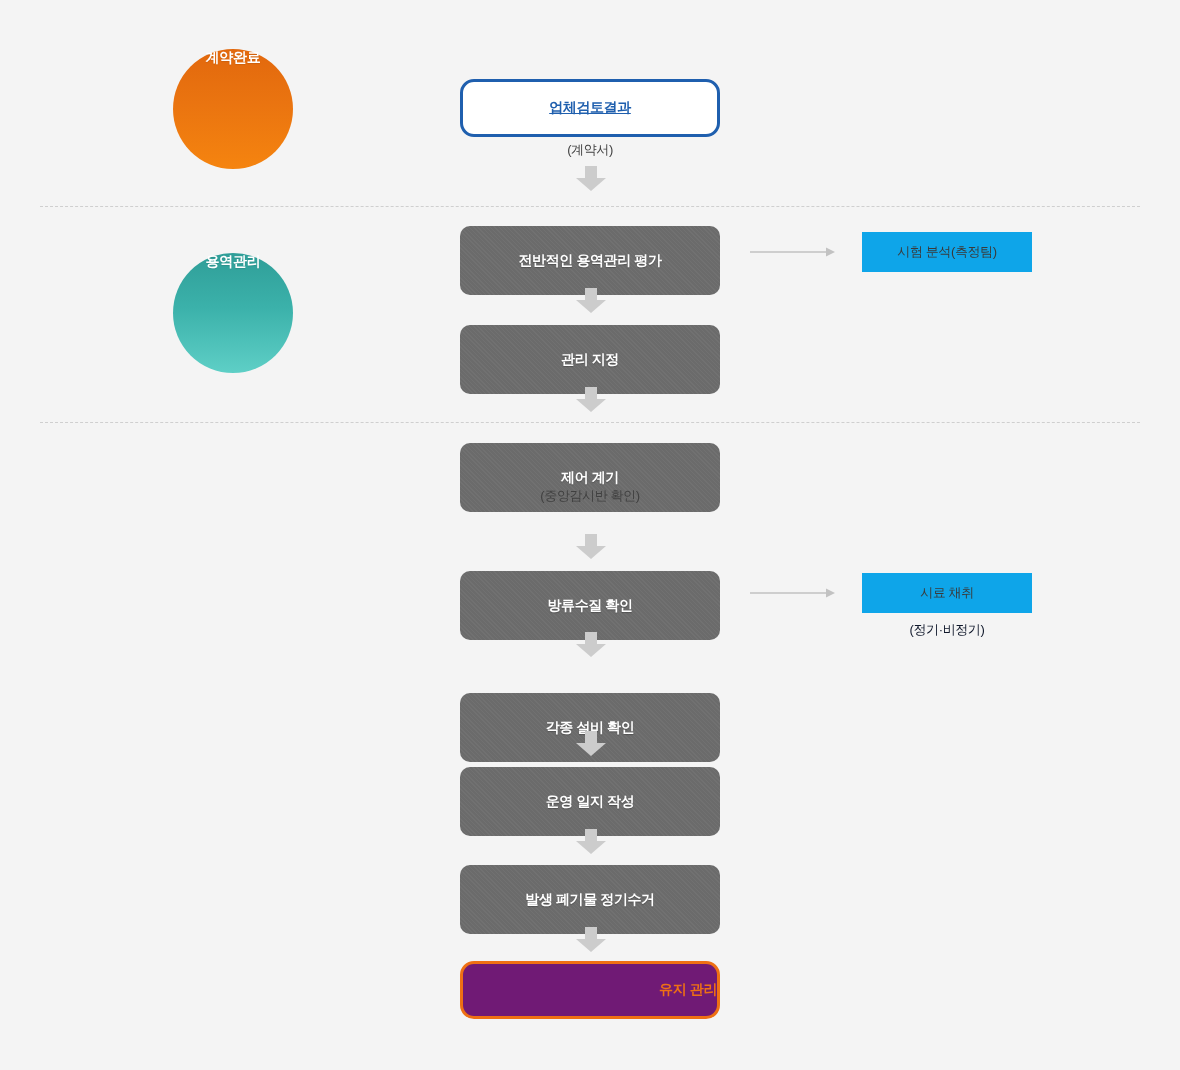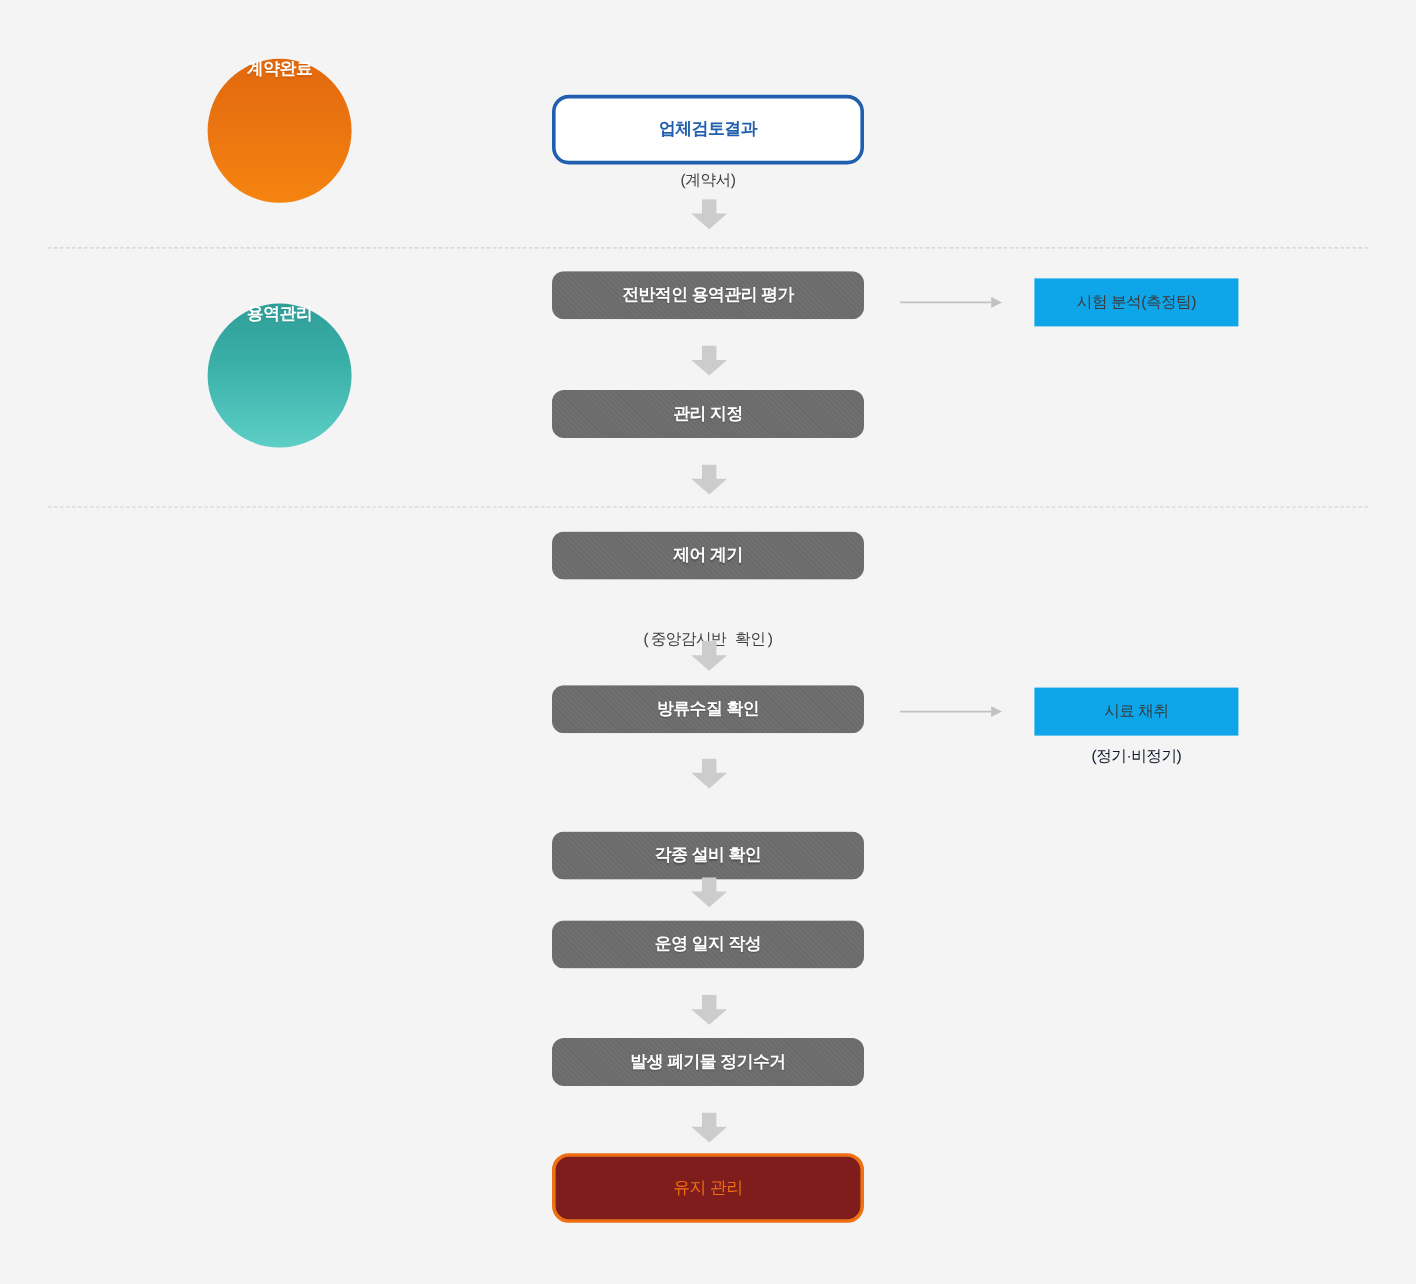--- a/index.html
+++ b/index.html
@@ -51,21 +51,21 @@
   .circle-purple {
     left: 173px; top: 453px;
     background: linear-gradient(180deg, #a87bc4 0%, #bb95d1 40%, #ddc8e8 100%);
   }
 
   
   .node {
     position: absolute;
     left: 460px;
     width: 260px;
-    height: 40px;
+    height: 69px;
     box-sizing: border-box;
     display: flex;
     align-items: center;
     justify-content: center;
     border-radius: 10px;
     font-size: 14px;
     letter-spacing: -0.4px;
     white-space: nowrap;
   }
   .node-gray {
@@ -82,26 +82,27 @@
   }
   .node-outline-blue {
     background: #ffffff;
     border: 3px solid #1f5fae;
     border-radius: 14px;
     color: #1f5fae;
     font-weight: bold;
     height: 58px;
   }
   .node-outline-orange {
-    background: #7f1d1d;
+    background: #701a75;
     border: 3px solid #ee7014;
     border-radius: 14px;
     color: #ee7014;
-    font-weight: normal;
+    font-weight: bold;
     height: 58px;
+    justify-content: flex-end;
   }
 
   
   .caption {
     position: absolute;
     left: 460px;
     width: 260px;
     text-align: center;
     font-size: 13px;
     color: #404040;
@@ -169,21 +170,21 @@
 
   <div class="stage-circle circle-orange">
     <span class="stage-label">계약완료</span>
   </div>
 
   <div class="stage-circle circle-teal">
     <span class="stage-label">용역관리</span>
   </div>
 
 
-  <div class="node node-outline-blue" style="top:79px;">
+  <div class="node node-outline-blue" style="top:79px;text-decoration:underline;">
     <span>업체검토결과</span>
   </div>
 
   <div class="caption" style="top:141px;">
     <span>(계약서)</span>
   </div>
 
   <div class="arrow-down" style="top:166px;">
     <svg viewBox="0 0 32 26" xmlns="http://www.w3.org/2000/svg" aria-hidden="true">
       <path d="M10 0 H22 V12 H31 L16 25 L1 12 H10 Z" fill="currentColor"></path>
@@ -222,21 +223,21 @@
       <path d="M10 0 H22 V12 H31 L16 25 L1 12 H10 Z" fill="currentColor"></path>
     </svg>
   </div>
 
   <div class="divider" style="top:422px;"></div>
 
   <div class="node node-gray" style="top:443px;">
     <span>제어 계기</span>
   </div>
 
-  <div class="caption" style="top:524px;font-family:Liberation Mono, monospace;">
+  <div class="caption" style="top:487px;">
     <span>(중앙감시반 확인)</span>
   </div>
 
   <div class="arrow-down" style="top:534px;">
     <svg viewBox="0 0 32 26" xmlns="http://www.w3.org/2000/svg" aria-hidden="true">
       <path d="M10 0 H22 V12 H31 L16 25 L1 12 H10 Z" fill="currentColor"></path>
     </svg>
   </div>
 
   <div class="node node-gray" style="top:571px;">

